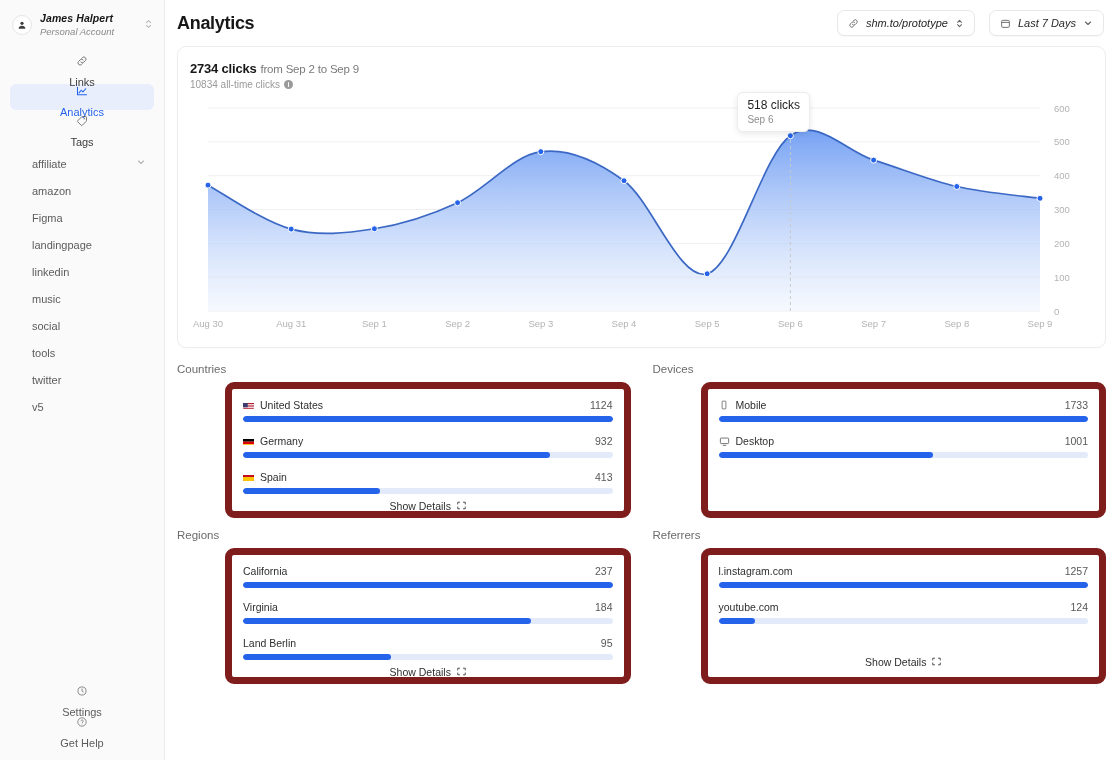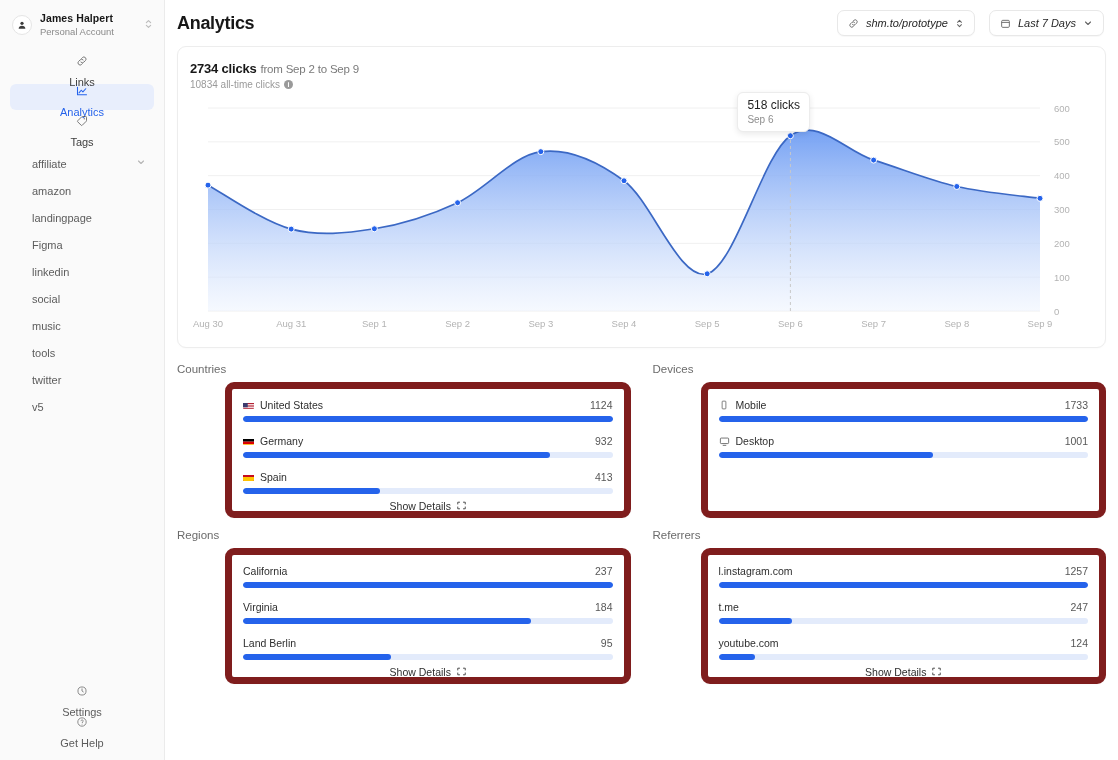--- a/index.html
+++ b/index.html
@@ -25,21 +25,21 @@
     display: flex; align-items: center; gap: 8px;
     padding: 12px 10px 10px 12px;
     cursor: pointer;
   }
   .avatar {
     width: 20px; height: 20px; border-radius: 50%;
     background: #ffffff; border: 1px solid #e5e5e5;
     display: flex; align-items: center; justify-content: center;
     flex: 0 0 20px;
   }
-  .acct-text { flex: 1; min-width: 0; line-height: 1.25; }
+  .acct-text { flex: 1; min-width: 0; line-height: 1.25; font-style: italic; }
   .acct-name { font-size: 10.5px; font-weight: 600; color: #171717; letter-spacing: .1px; }
   .acct-sub  { font-size: 9.5px; color: #8a8a8a; margin-top: 1px; }
   .updown { flex: 0 0 10px; opacity: .45; }
 
   .nav { padding: 6px 10px 0 10px; }
   .nav-item {
     display: flex; align-items: center; gap: 9px;
     height: 26px; padding: 0 8px;
     border-radius: 6px;
     font-size: 11px; color: #3d3d3d;
@@ -203,25 +203,25 @@
           <svg width="10" height="10" viewBox="0 0 12 12" fill="none" stroke="#707070" stroke-width="1.3" stroke-linecap="round" stroke-linejoin="round">
               <path d="M3 4.8 6 7.8l3-3"></path>
             </svg>
         </span>
       </div>
     </nav>
 
     <div class="taglist">
       <div class="tag-item">affiliate</div>
       <div class="tag-item">amazon</div>
+      <div class="tag-item">Figma</div>
       <div class="tag-item">landingpage</div>
-      <div class="tag-item">Figma</div>
       <div class="tag-item">linkedin</div>
+      <div class="tag-item">music</div>
       <div class="tag-item">social</div>
-      <div class="tag-item">music</div>
       <div class="tag-item">tools</div>
       <div class="tag-item">twitter</div>
       <div class="tag-item">v5</div>
     </div>
 
     <div class="sb-footer">
       <div class="nav-item">
         <span class="ico">
           <svg width="12" height="12" viewBox="0 0 16 16" fill="none" stroke="#5c5c5c" stroke-width="1.25">
               <circle cx="8" cy="8" r="5.4"></circle>
@@ -509,29 +509,20 @@
                 <div class="row-head">
                   <span class="row-label">l.instagram.com</span>
                   <span class="row-val">1257</span>
                 </div>
                 <div class="bar-track">
                     <div class="bar-fill" style="width: 100%;"></div>
                   </div>
               </div>
               <div class="row">
                 <div class="row-head">
-                  <span class="row-label">t.me</span>
-                  <span class="row-val">247</span>
-                </div>
-                <div class="bar-track">
-                    <div class="bar-fill" style="width: 20%;"></div>
-                  </div>
-              </div>
-              <div class="row">
-                <div class="row-head">
                   <span class="row-label">youtube.com</span>
                   <span class="row-val">124</span>
                 </div>
                 <div class="bar-track">
                     <div class="bar-fill" style="width: 10%;"></div>
                   </div>
               </div>
             </div>
             <div class="show-details">
               <span>Show Details</span>

